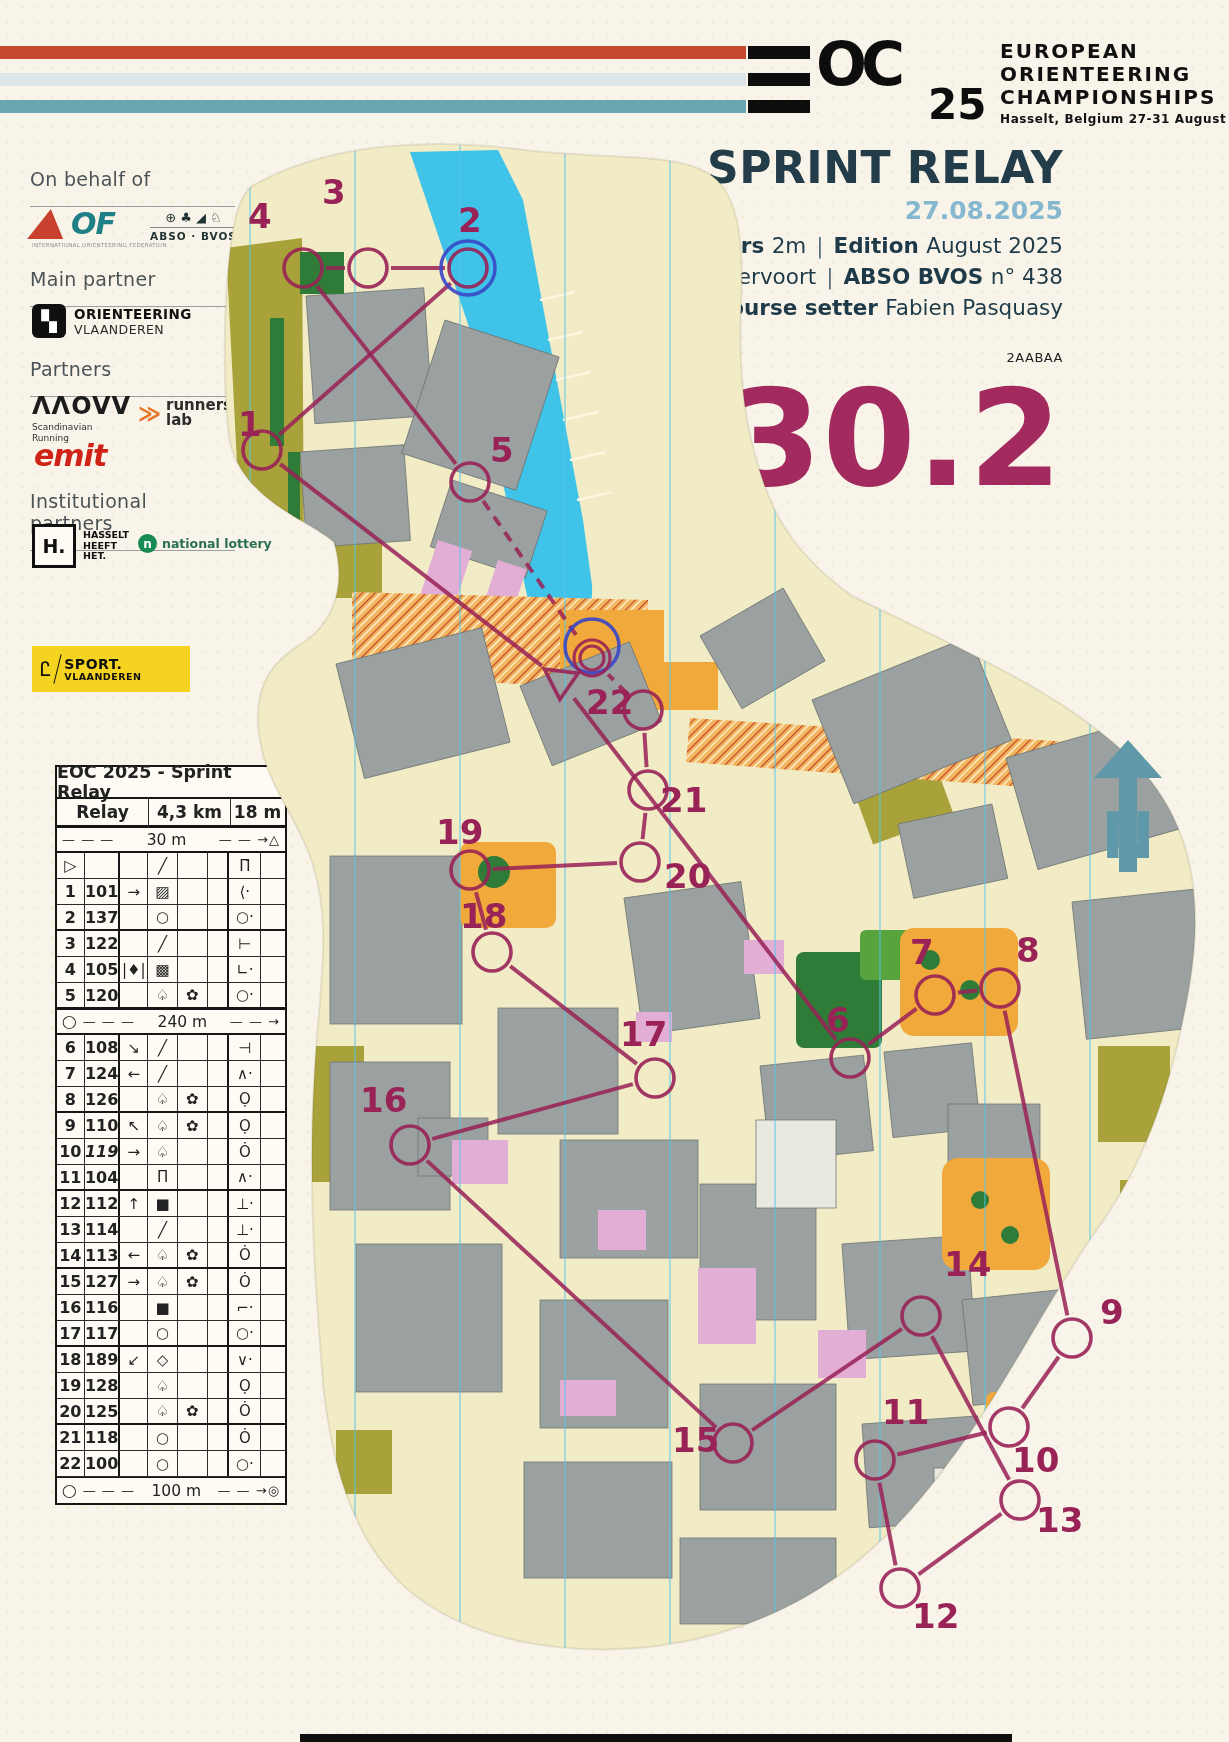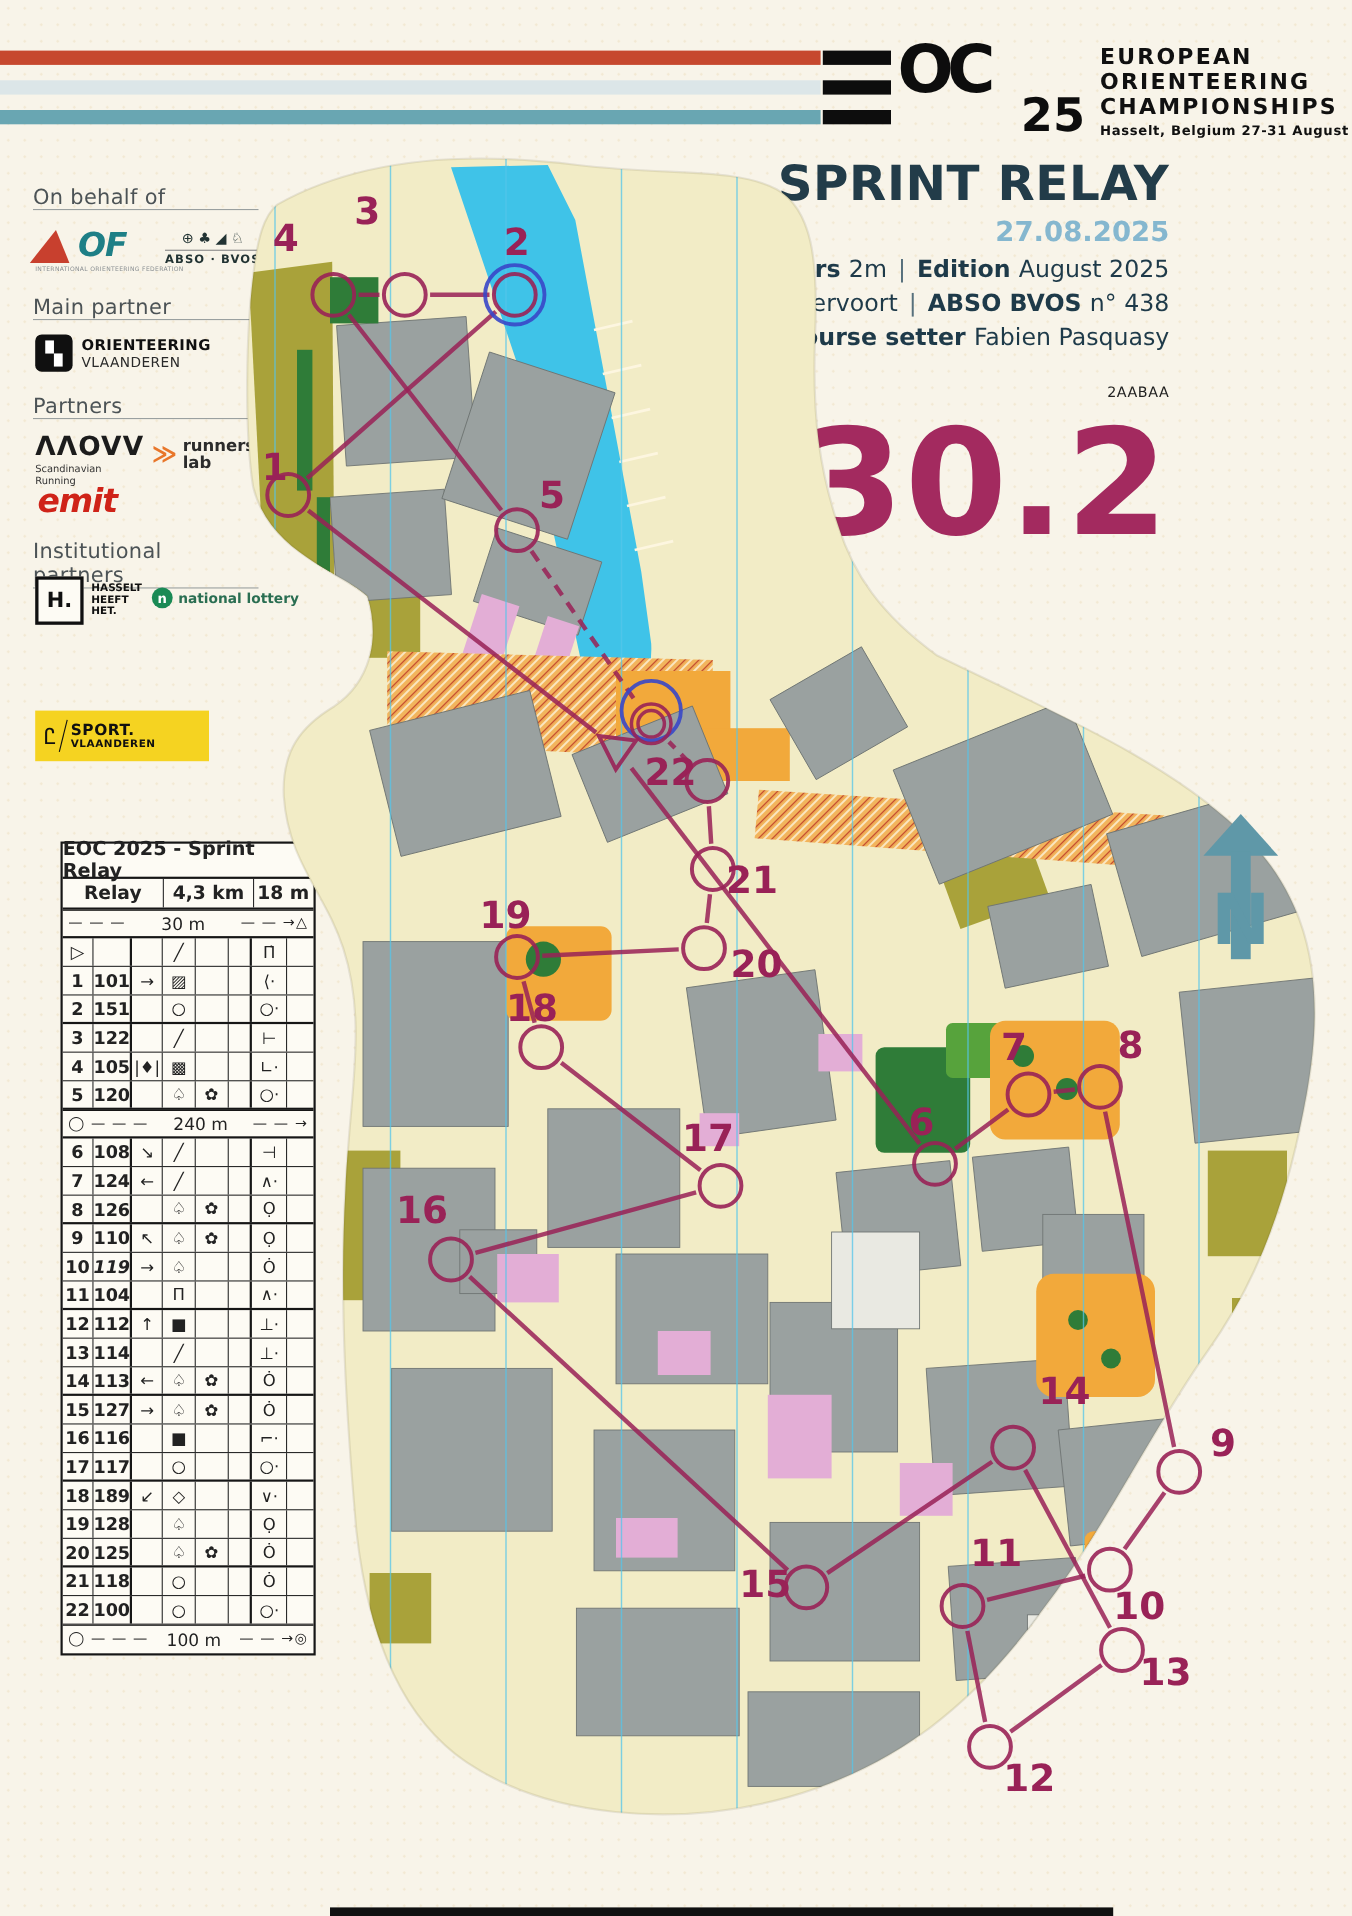--- a/index.html
+++ b/index.html
@@ -23,21 +23,21 @@
   .evt-title{top:146px;font-size:44px;font-weight:800;letter-spacing:.5px;color:#223c49;line-height:1}
   .evt-date{top:196px;font-size:25px;font-weight:700;color:#85b7cf}
   .meta-block{top:230px}
   .meta-line{font-size:21.5px;color:#1e3a49;line-height:31px;white-space:nowrap}
   .meta-line b{font-weight:800}
   .meta-sep{color:#57707c;margin:0 10px}
   .map-code{top:350px;font-size:13px;color:#222;letter-spacing:.5px}
   .bib-number{top:372px;font-size:134px;font-weight:800;color:#a32a5f;line-height:1;letter-spacing:1px}
   
   .sp-head{position:absolute;left:30px;width:205px;font-size:19px;color:#4c5356;
-           border-bottom:1px solid #9aa0a0;padding-bottom:0;letter-spacing:.3px}
+           border-bottom:1px solid #9aa0a0;padding-bottom:16px;letter-spacing:.3px}
   .iof{position:absolute;left:32px;top:206px}
   .iof-row{display:flex;align-items:center;gap:3px}
   .iof-tri{width:0;height:0;border-left:14px solid transparent;border-right:22px solid transparent;border-bottom:30px solid #c8402e;transform:skewX(-18deg)}
   .iof-of{font-size:30px;font-weight:900;font-style:italic;color:#1e7f86;letter-spacing:-1px}
   .iof-cap{font-size:5.5px;color:#8a8f92;margin-top:1px;letter-spacing:.3px}
   .abso{position:absolute;left:150px;top:210px;text-align:center}
   .abso-icons{font-size:13px;color:#233}
   .abso-label{font-size:10.5px;font-weight:800;letter-spacing:1px;color:#233;border-top:1px solid #888;margin-top:2px;padding-top:2px}
   .ov{position:absolute;left:32px;top:304px;display:flex;align-items:center;gap:8px}
   .ov-sq{width:34px;height:34px;background:#101010;border-radius:6px;color:#fff;font-size:20px;display:flex;align-items:center;justify-content:center}
@@ -190,21 +190,21 @@
         <div class="cell cc thick" style="width: 36px;">101</div>
         <div class="cell" style="width: 28px;">→</div>
         <div class="cell" style="width: 30px;">▨</div>
         <div class="cell" style="width: 30px;"></div>
         <div class="cell thick" style="width: 22px;"></div>
         <div class="cell" style="width: 32px;">⟨·</div>
         <div class="cell" style="width: 24px;"></div>
       </div>
       <div class="row crow hb">
         <div class="cell cn" style="width: 28px;">2</div>
-        <div class="cell cc thick" style="width: 36px;">151</div>
+        <div class="cell cc thick" style="width: 36px;">137</div>
         <div class="cell" style="width: 28px;"></div>
         <div class="cell" style="width: 30px;">○</div>
         <div class="cell" style="width: 30px;"></div>
         <div class="cell thick" style="width: 22px;"></div>
         <div class="cell" style="width: 32px;">○·</div>
         <div class="cell" style="width: 24px;"></div>
       </div>
       <div class="row crow">
         <div class="cell cn" style="width: 28px;">3</div>
         <div class="cell cc thick" style="width: 36px;">122</div>

